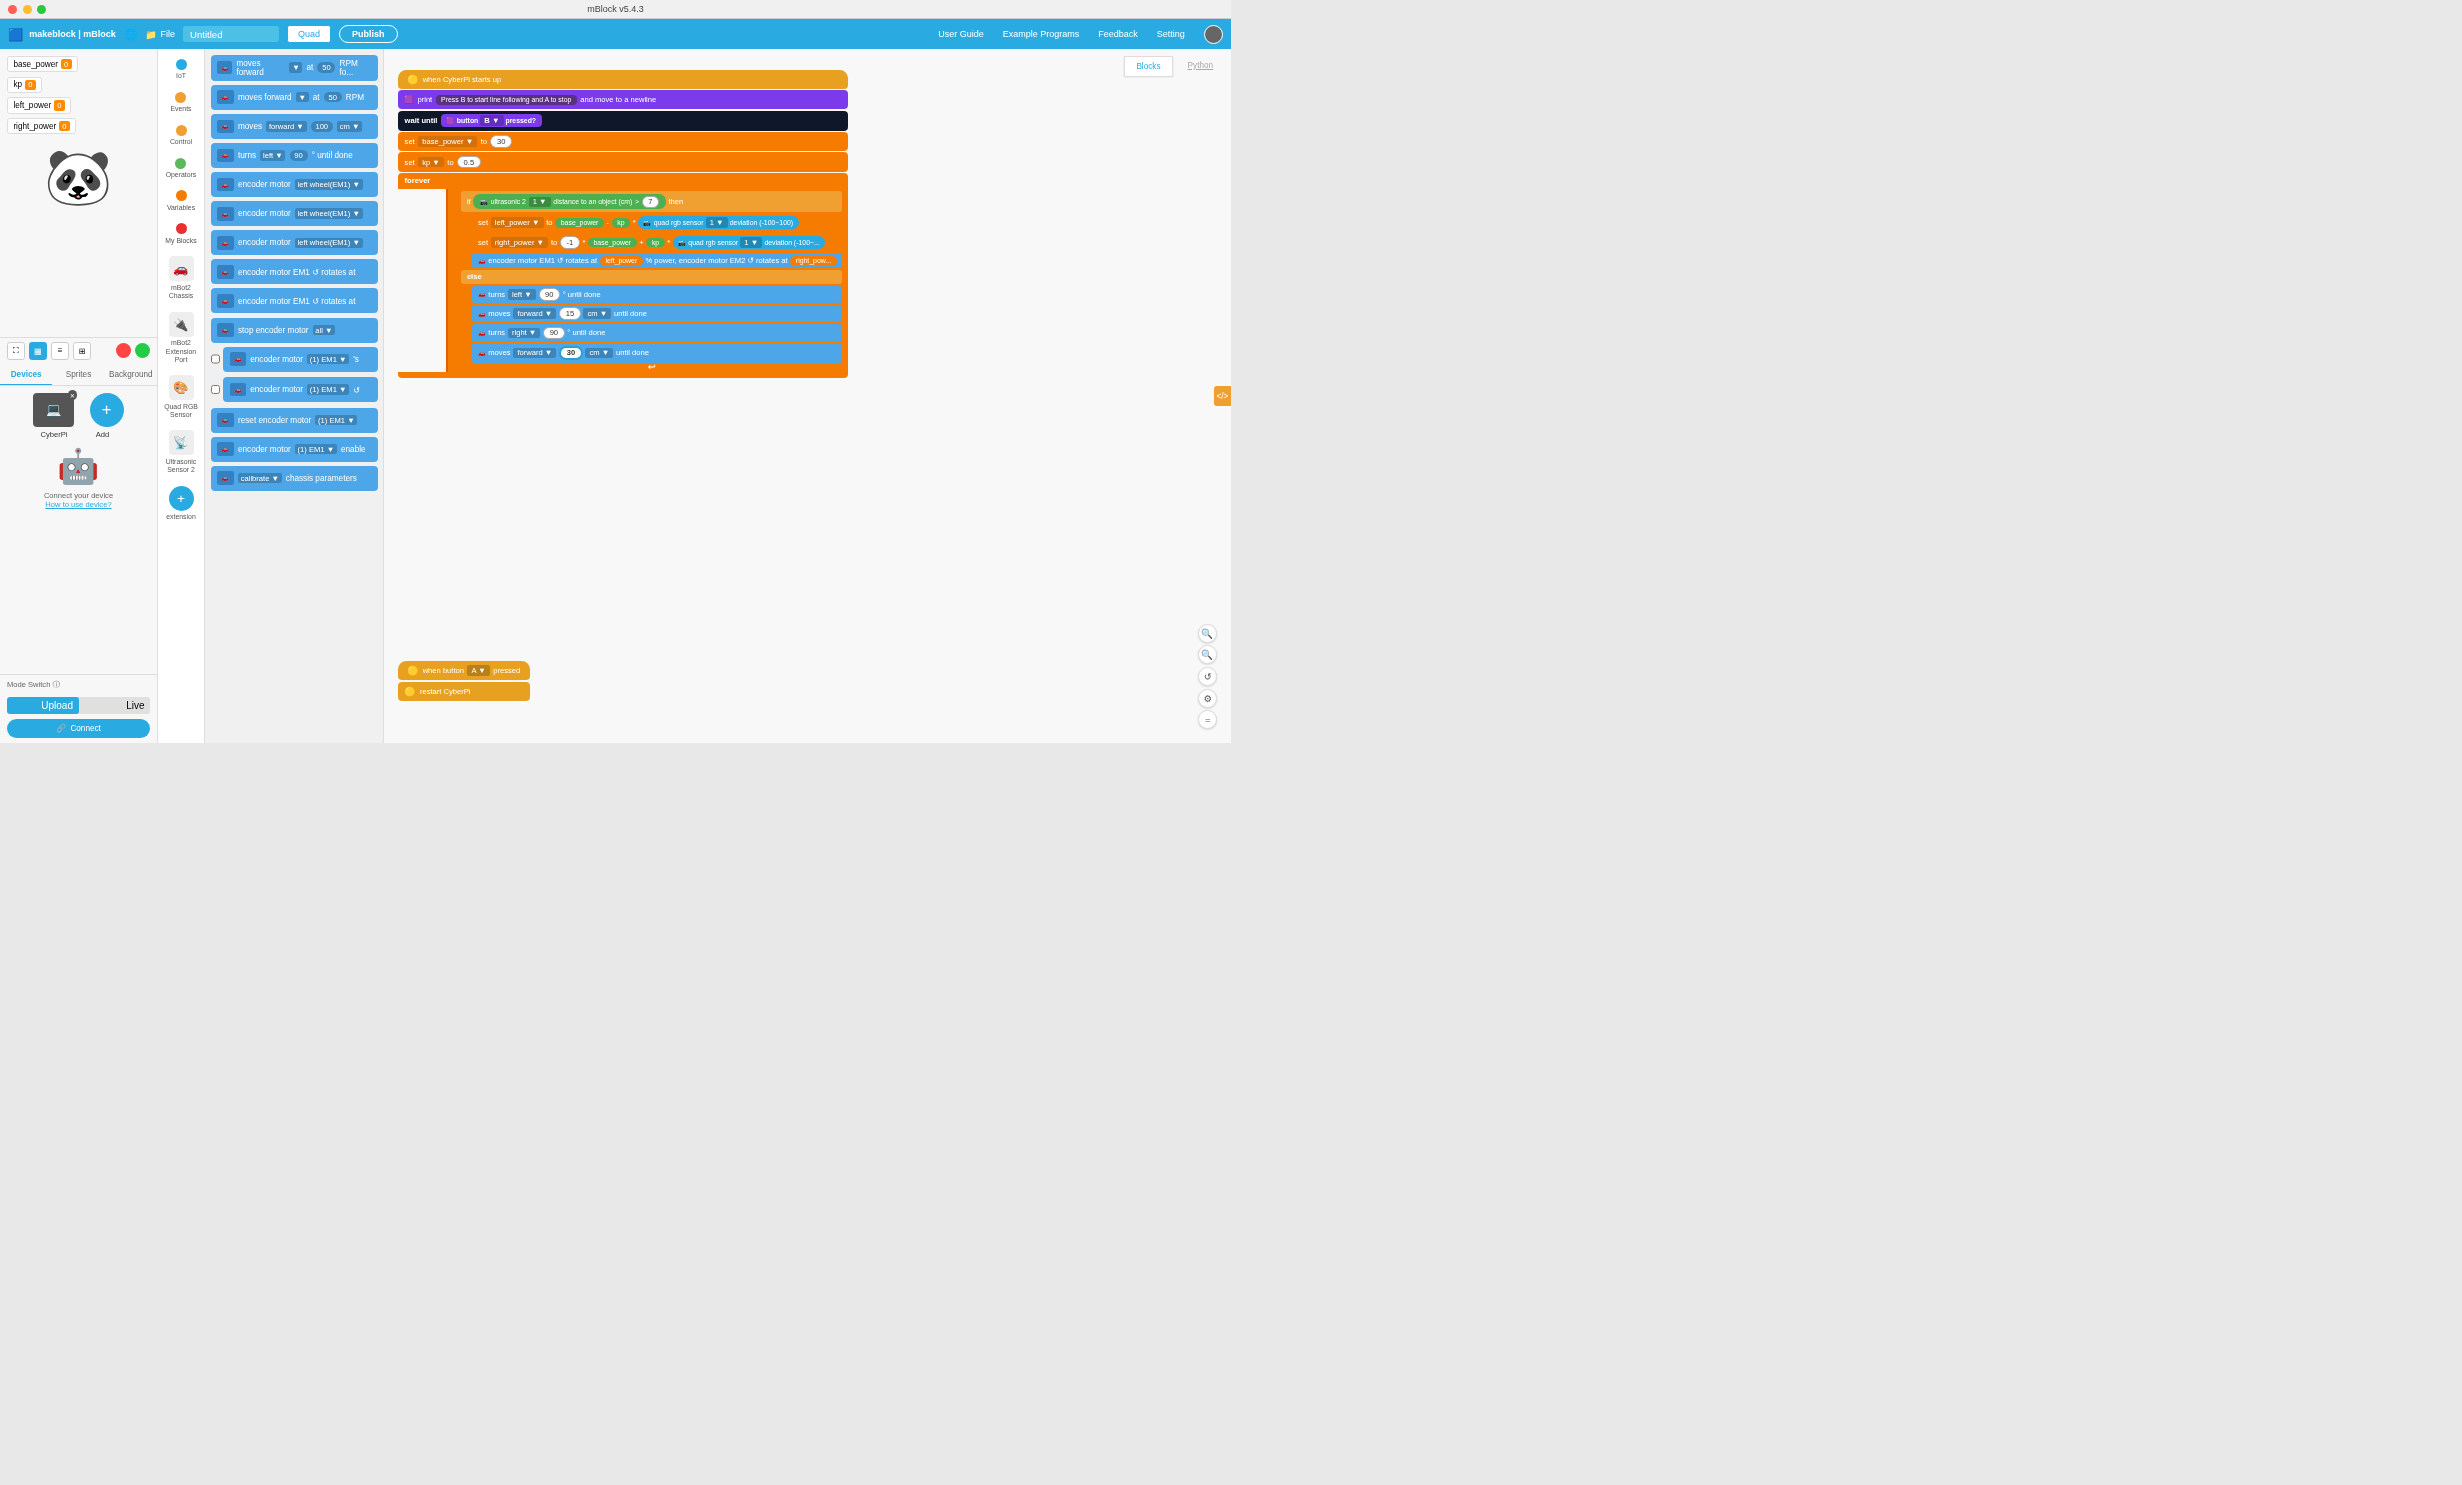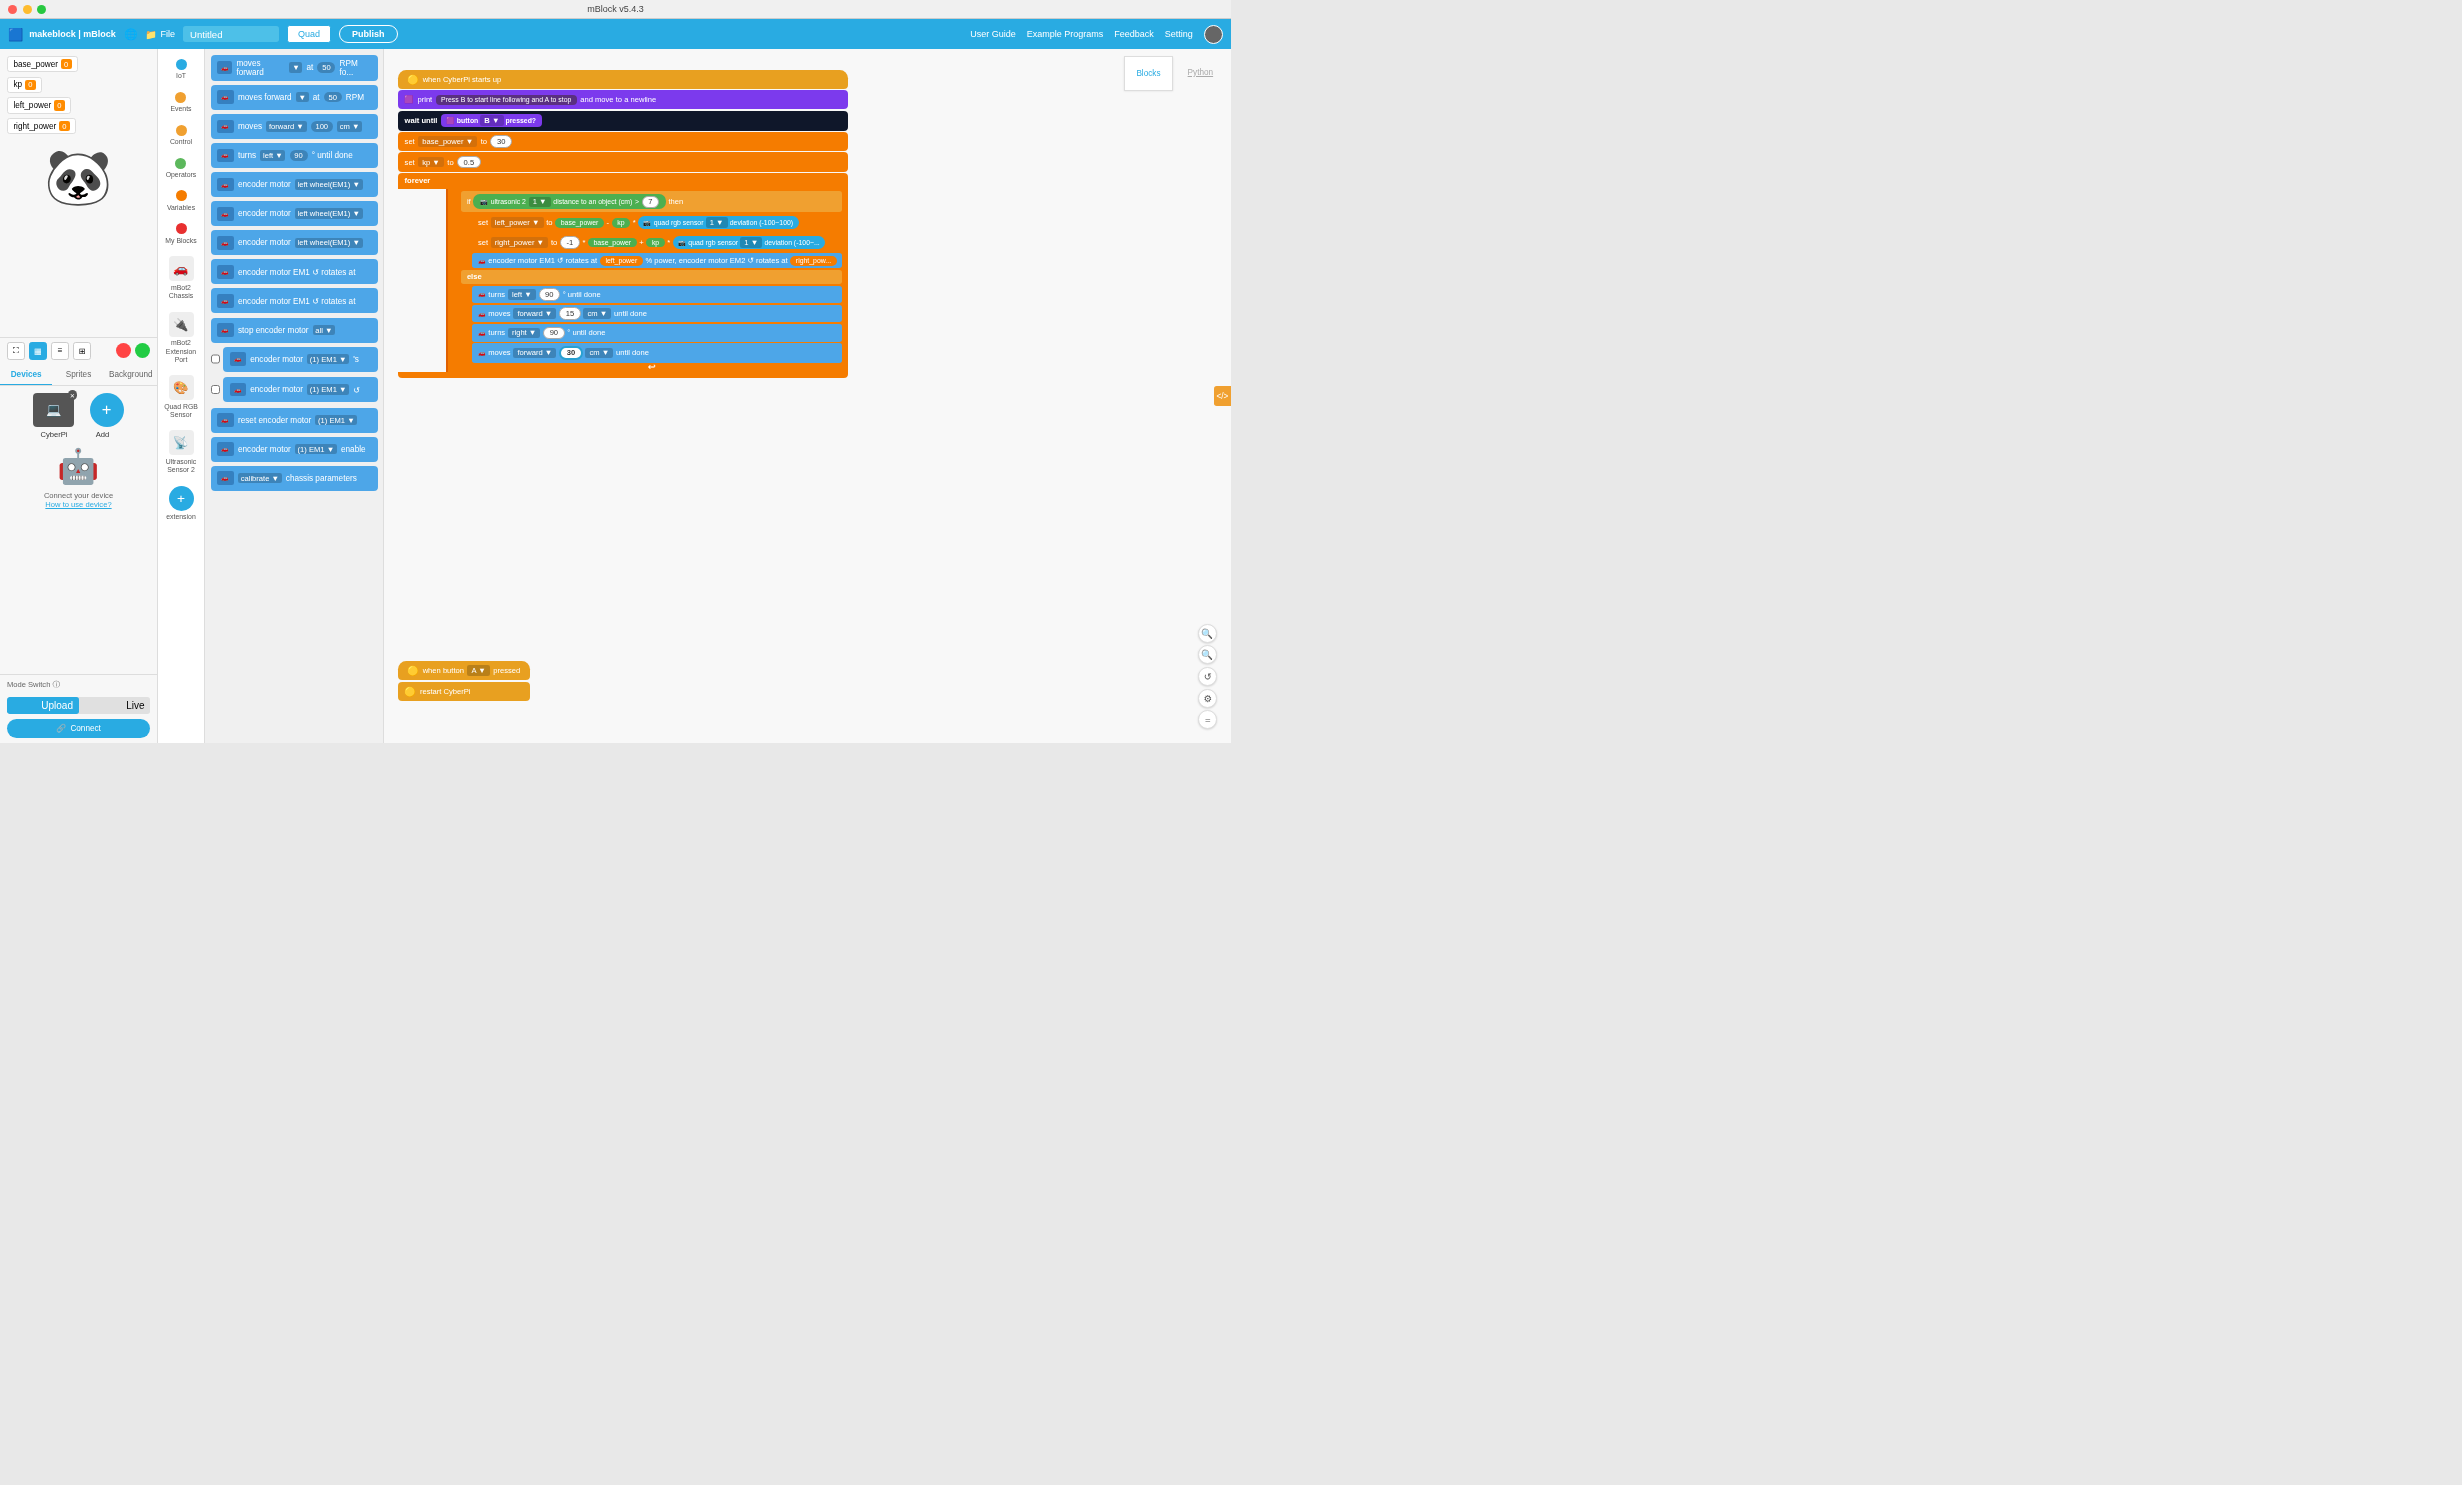--- a/index.html
+++ b/index.html
@@ -15,21 +15,21 @@
     .tl-green { background: #28c840; }
 
     
     .menu-bar { background: #29abe2; height: 30px; display: flex; align-items: center; padding: 0 8.2px; gap: 8.2px; }
     .logo-area { display: flex; align-items: center; gap: 5.5px; color: white; font-size: 9.6px; font-weight: bold; }
     .logo-text { color: white; font-size: 9px; }
     .menu-file { color: white; font-size: 9px; display: flex; align-items: center; gap: 2.7px; cursor: pointer; }
     .title-input { background: #4dc0e8; border: none; color: white; font-size: 9.6px; padding: 2.7px 6.9px; border-radius: 2.7px; width: 96px; outline: none; }
     .btn-save { background: white; color: #29abe2; border: 0.7px solid #29abe2; border-radius: 2.7px; padding: 2.7px 9.6px; font-size: 9px; cursor: pointer; }
     .btn-publish { background: #29abe2; color: white; border: 1.4px solid white; border-radius: 13.7px; padding: 2.7px 12.4px; font-size: 9px; font-weight: bold; cursor: pointer; }
-    .menu-right { margin-left: auto; display: flex; align-items: center; gap: 11px; color: white; font-size: 9px; }
+    .menu-right { margin-left: auto; display: flex; align-items: center; gap: 19px; color: white; font-size: 9px; }
     .menu-right span { cursor: pointer; display: flex; align-items: center; gap: 2.7px; }
     .avatar { width: 19px; height: 19px; border-radius: 50%; background: #666; border: 1.4px solid white; }
 
     
     .main { display: flex; height: calc(743px - 19px - 30px); }
 
     
     .left-panel { width: 158px; background: #f7f7f7; border-right: 0.7px solid #ddd; display: flex; flex-direction: column; }
     .variables-area { padding: 6.9px; flex: 1; }
     .var-badge { display: inline-flex; align-items: center; gap: 2.7px; background: white; border: 0.7px solid #ddd; border-radius: 2.7px; padding: 2.1px 5.5px; margin-bottom: 4.1px; font-size: 8.2px; cursor: pointer; }
@@ -78,21 +78,21 @@
     
     .block { border-radius: 4.1px; padding: 4.1px 6.9px; color: white; font-size: 8.2px; display: flex; align-items: center; gap: 4.1px; cursor: pointer; min-height: 25px; }
     .block-blue { background: #4da6e8; }
     .block-dropdown { background: rgba(0,0,0,0.2); border-radius: 2.1px; padding: 0.7px 2.7px; display: flex; align-items: center; gap: 1.4px; font-size: 7.6px; }
     .block-value { background: rgba(0,0,0,0.2); border-radius: 6.9px; padding: 0.7px 4.8px; font-size: 7.6px; }
     .block-motor-icon { width: 16.5px; height: 13.7px; background: #3580c0; border-radius: 2.1px; display: flex; align-items: center; justify-content: center; font-size: 6.2px; }
 
     
     .canvas-area { flex: 1; background: #f8f8f8; position: relative; overflow: hidden; }
     .canvas-toolbar { position: absolute; top: 6.9px; right: 6.9px; display: flex; gap: 4.1px; z-index: 10; }
-    .canvas-tab { padding: 12px 11px; border-radius: 0; font-size: 8.2px; cursor: pointer; }
+    .canvas-tab { padding: 5px 11px; border-radius: 0; font-size: 8.2px; cursor: pointer; }
     .canvas-tab.active { background: white; color: #29abe2; border: 0.7px solid #ddd; box-shadow: 0 0.7px 2.1px rgba(0,0,0,0.1); }
     .canvas-tab.inactive { color: #aaa; text-decoration: underline; }
 
     
     .s-block { border-radius: 4.1px; padding: 3.4px 6.9px; color: white; font-size: 7.6px; display: flex; align-items: center; gap: 3.4px; margin-bottom: 1.4px; min-height: 19px; flex-wrap: wrap; }
     .s-block-yellow { background: #e8a020; }
     .s-block-purple { background: #7c3aed; }
     .s-block-orange { background: #f57c00; }
     .s-val { background: rgba(0,0,0,0.2); border-radius: 6.9px; padding: 0.7px 5.5px; font-size: 7.6px; }
     .s-val-outline { background: white; border-radius: 6.9px; padding: 0.7px 5.5px; font-size: 7.6px; color: #333; border: 1.4px solid #aaa; }

